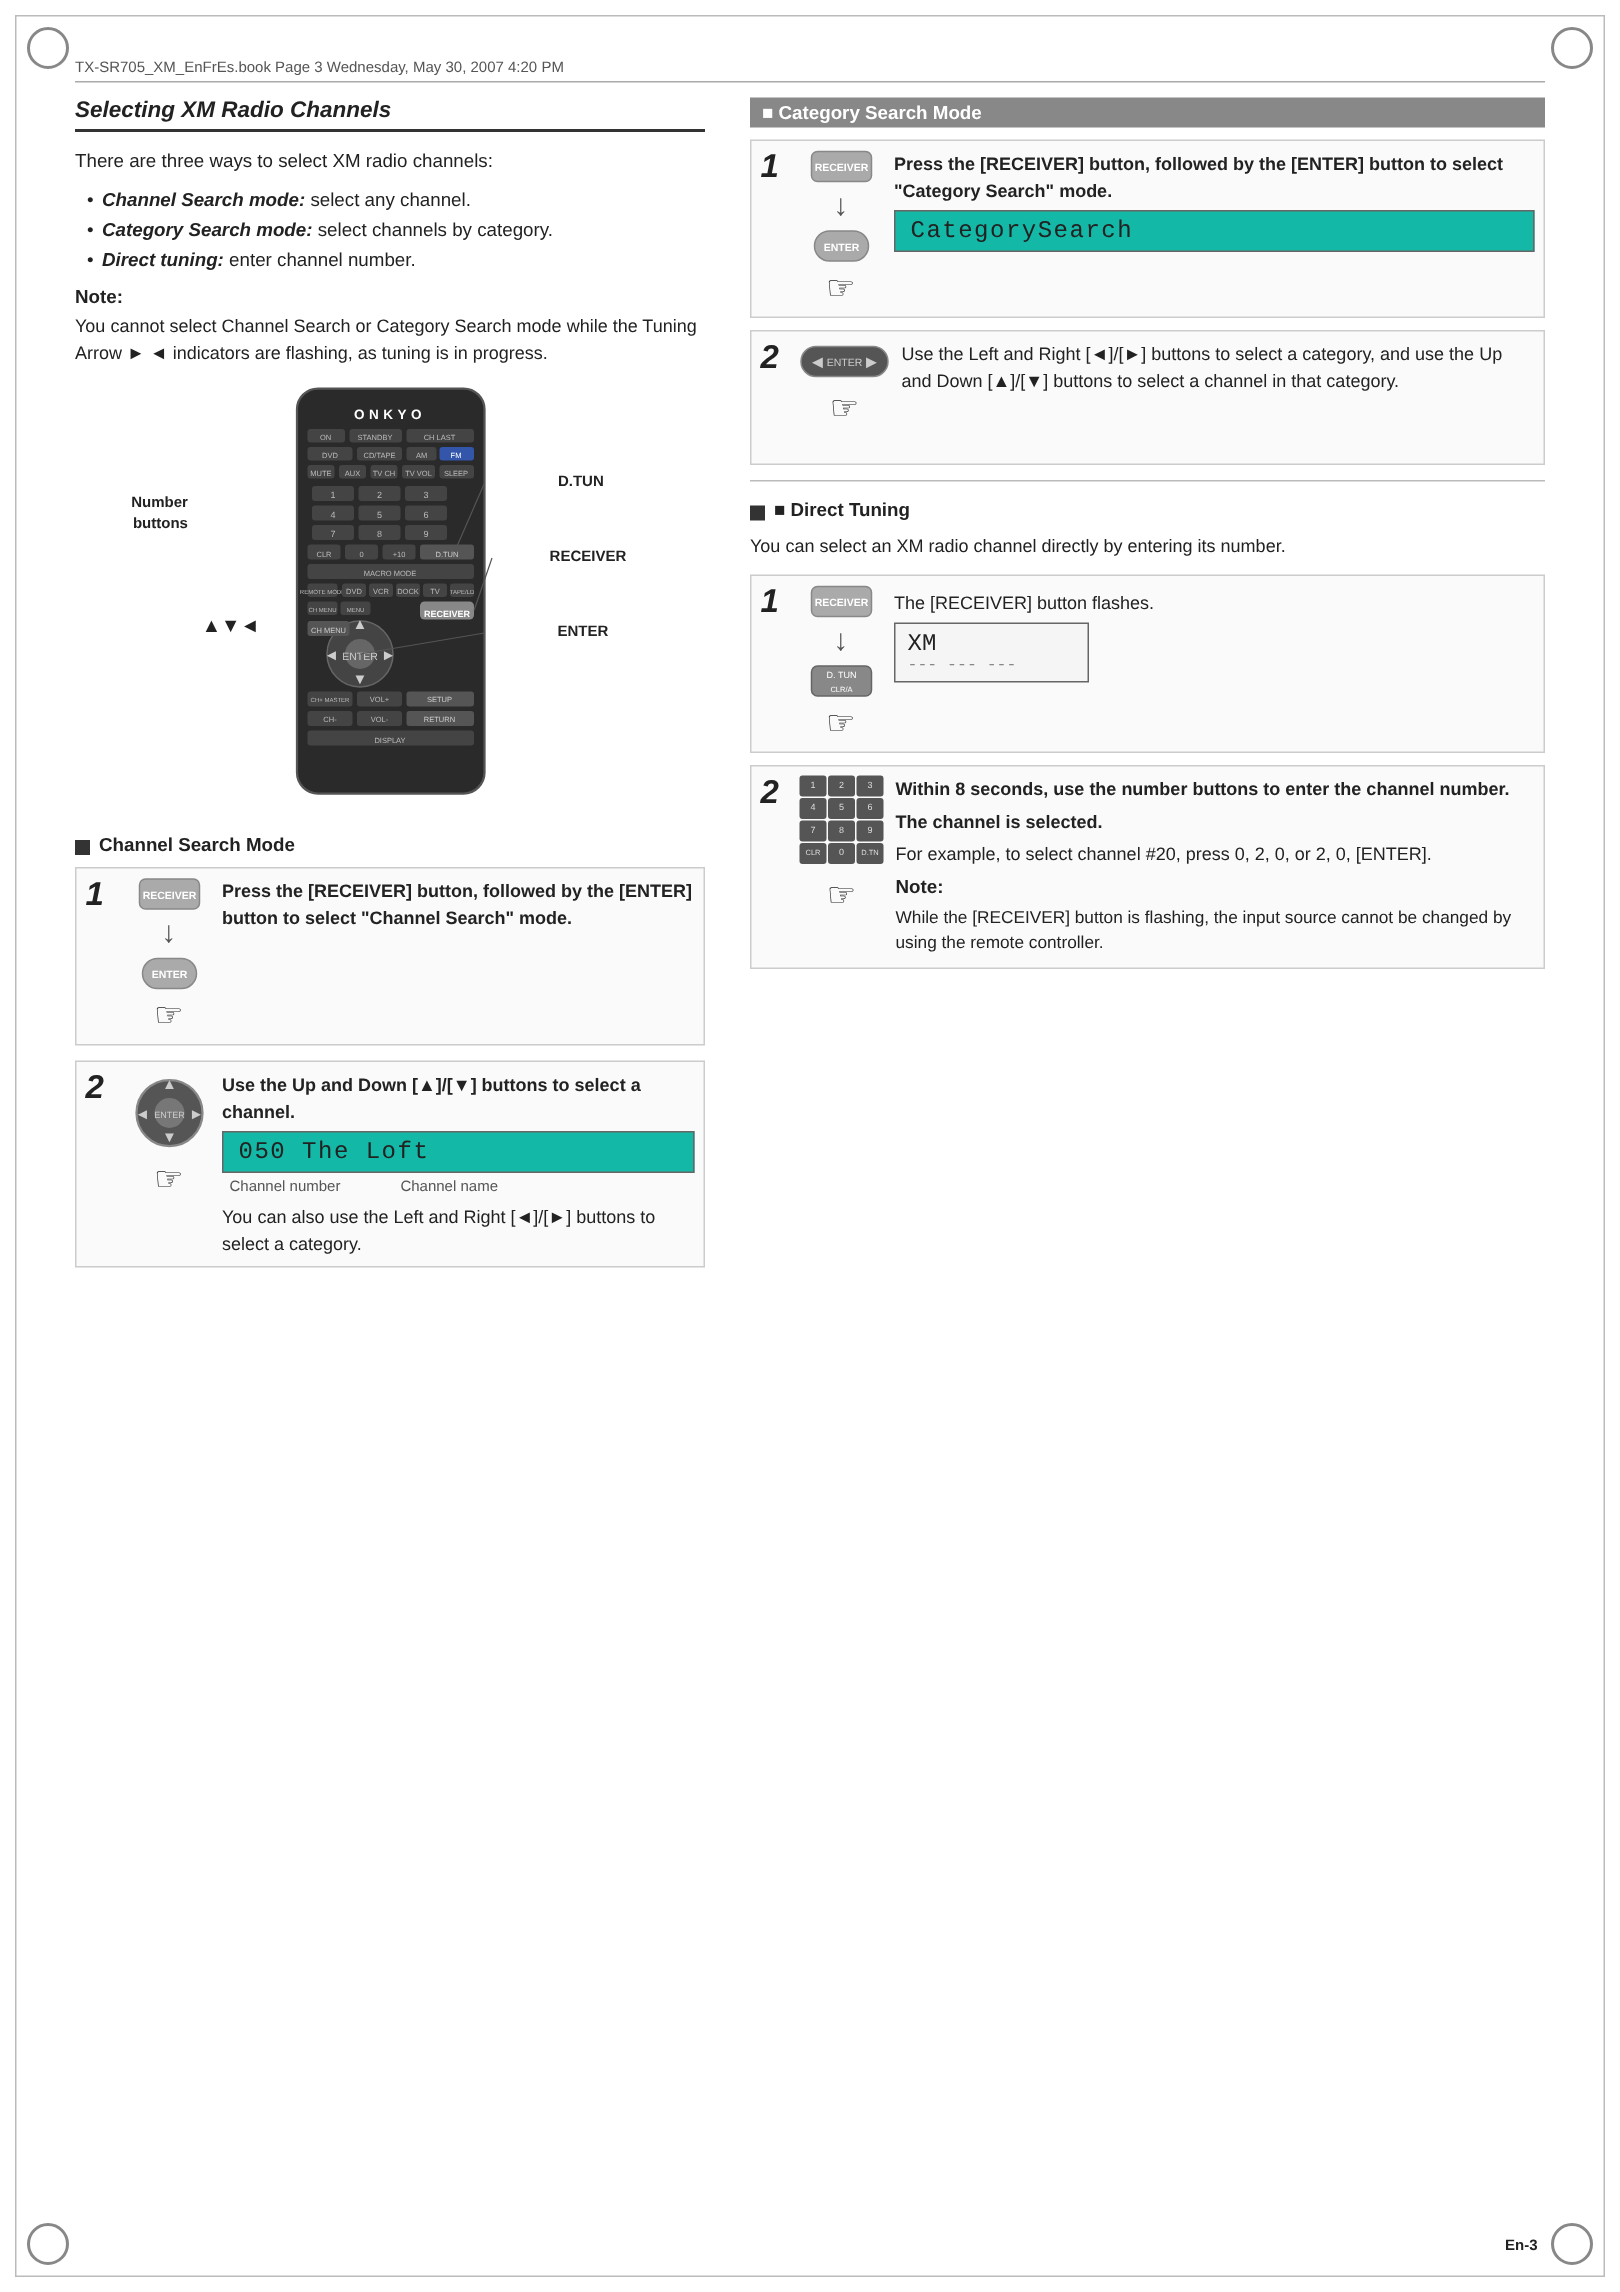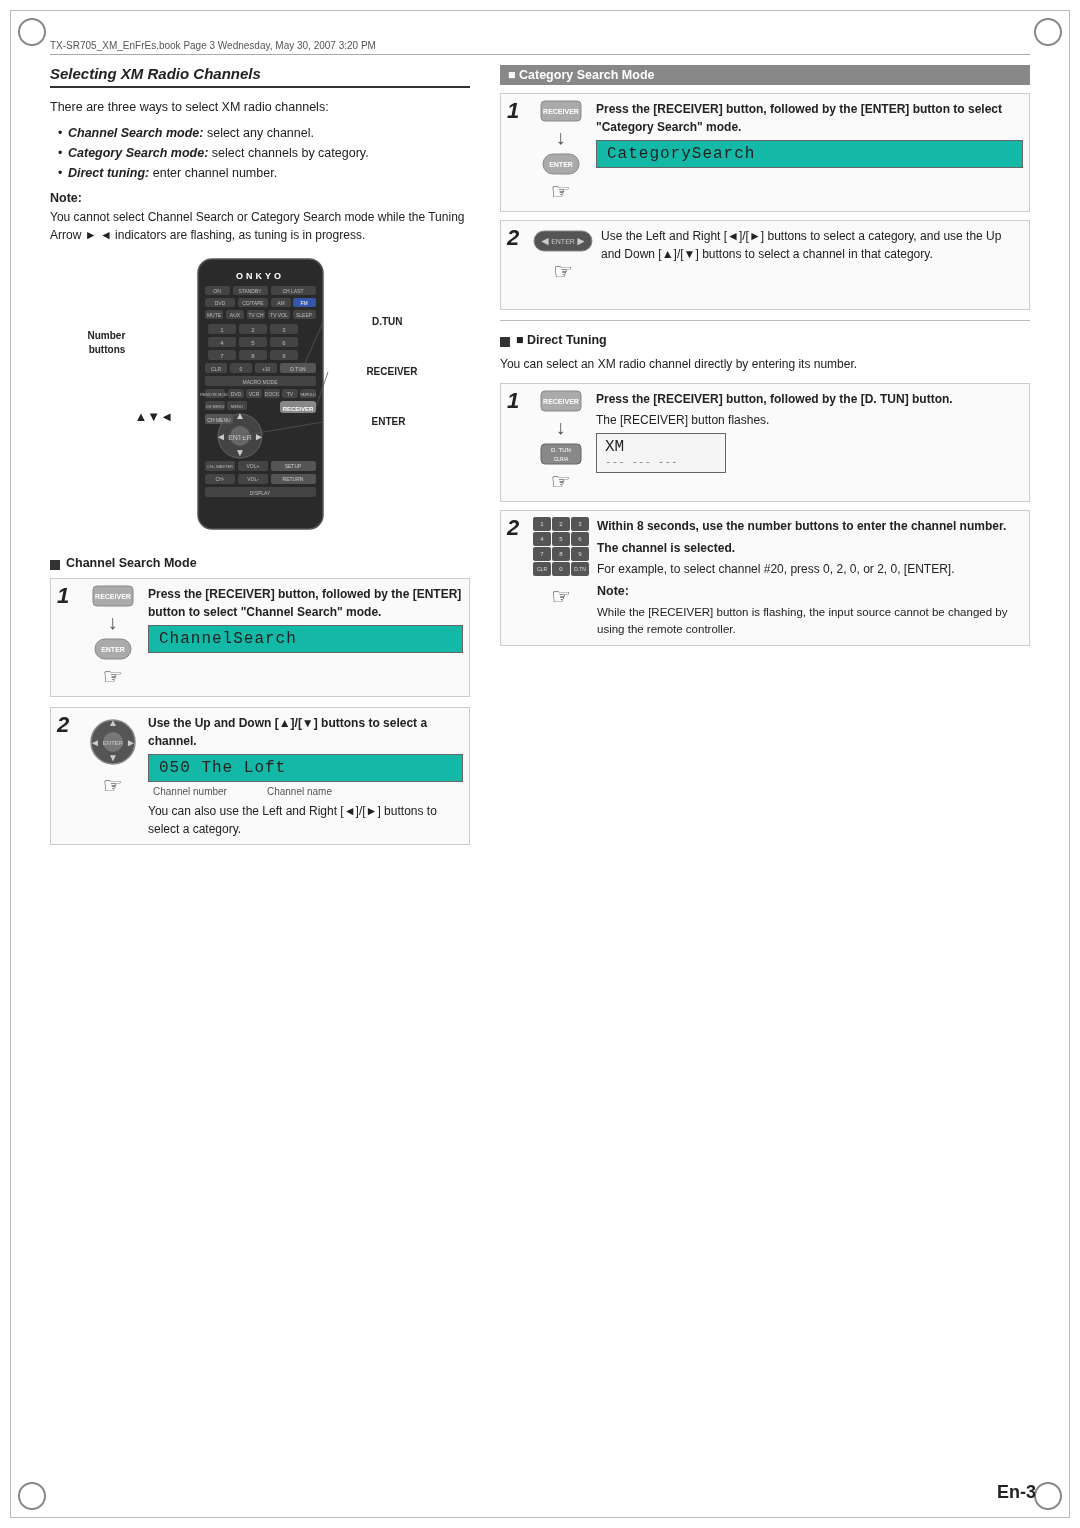--- a/index.html
+++ b/index.html
@@ -234,22 +234,22 @@
     .note-block {
       font-size: 11.5px;
       line-height: 1.5;
       margin-top: 6px;
     }
 
     
     .page-footer {
       position: absolute;
       bottom: 25px;
-      right: 44px;
-      font-size: 18px;
+      right: 55px;
+      font-size: 10px;
       font-weight: bold;
     }
 
     
     .remote-container {
       position: relative;
       display: flex;
       justify-content: center;
     }
     .solid-line {
@@ -283,21 +283,21 @@
 </head>
 <body>
 
 <div class="corner-mark tl"></div>
 <div class="corner-mark tr"></div>
 <div class="corner-mark bl"></div>
 <div class="corner-mark br"></div>
 <div class="page-border"></div>
 
 <div class="header-bar">
-  <span>TX-SR705_XM_EnFrEs.book  Page 3  Wednesday, May 30, 2007  3:20 PM</span>
+  <span>TX-SR705_XM_EnFrEs.book  Page 3  Wednesday, May 30, 2007  4:20 PM</span>
 </div>
 
 <div class="main-content">
 
   <div class="left-col">
 
     <div class="section-title">Selecting XM Radio Channels</div>
 
     <p class="intro-text">There are three ways to select XM radio channels:</p>
 
@@ -482,21 +482,20 @@
           <svg width="38" height="22">
             <rect x="1" y="1" width="36" height="20" rx="10" fill="#aaa" stroke="#888" stroke-width="1"></rect>
             <text x="19" y="14" text-anchor="middle" fill="white" font-size="7" font-weight="bold">ENTER</text>
           </svg>
           <div class="finger-icon">☞</div>
         </div>
         <div style="flex:1;">
           <div class="step-text">
             <strong>Press the [RECEIVER] button, followed by the [ENTER] button to select "Channel Search" mode.</strong>
           </div>
-          <div class="lcd-display full">ChannelSearch</div>
         </div>
       </div>
     </div>
 
     <div class="step-box">
       <div class="step-number">2</div>
       <div class="step-content-row" style="flex:1; gap:8px; display:flex; align-items:flex-start;">
         <div class="step-icon-area">
 
           <svg width="50" height="55">
@@ -596,23 +595,20 @@
             </svg>
             <div class="arrow-down">↓</div>
             <svg width="42" height="22">
               <rect x="1" y="1" width="40" height="20" rx="4" fill="#888" stroke="#666" stroke-width="1"></rect>
               <text x="21" y="9" text-anchor="middle" fill="white" font-size="6">D. TUN</text>
               <text x="21" y="18" text-anchor="middle" fill="white" font-size="5">CLR/A</text>
             </svg>
             <div class="finger-icon">☞</div>
           </div>
           <div style="flex:1;">
-            <div class="step-text">
-              <strong>Press the [RECEIVER] button, followed by the [D. TUN] button.</strong>
-            </div>
             <div class="step-text" style="margin-top:3px;">
               The [RECEIVER] button flashes.
             </div>
             
             <div style="border:1.5px solid #666; background:#f5f5f5; padding:4px 8px; font-family:'Courier New',monospace; margin-top:4px; min-width:130px; display:inline-block;">
               <div style="font-size:16px;">XM</div>
               <div style="font-size:11px; color:#888;">--- --- ---</div>
             </div>
           </div>
         </div>

